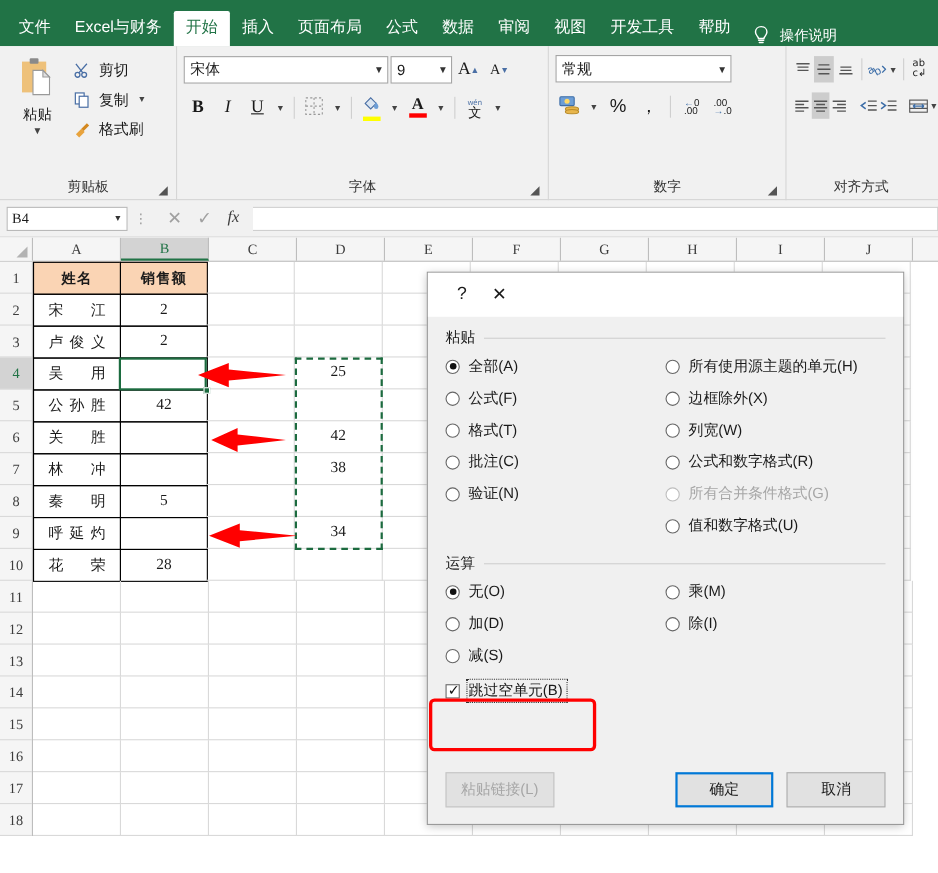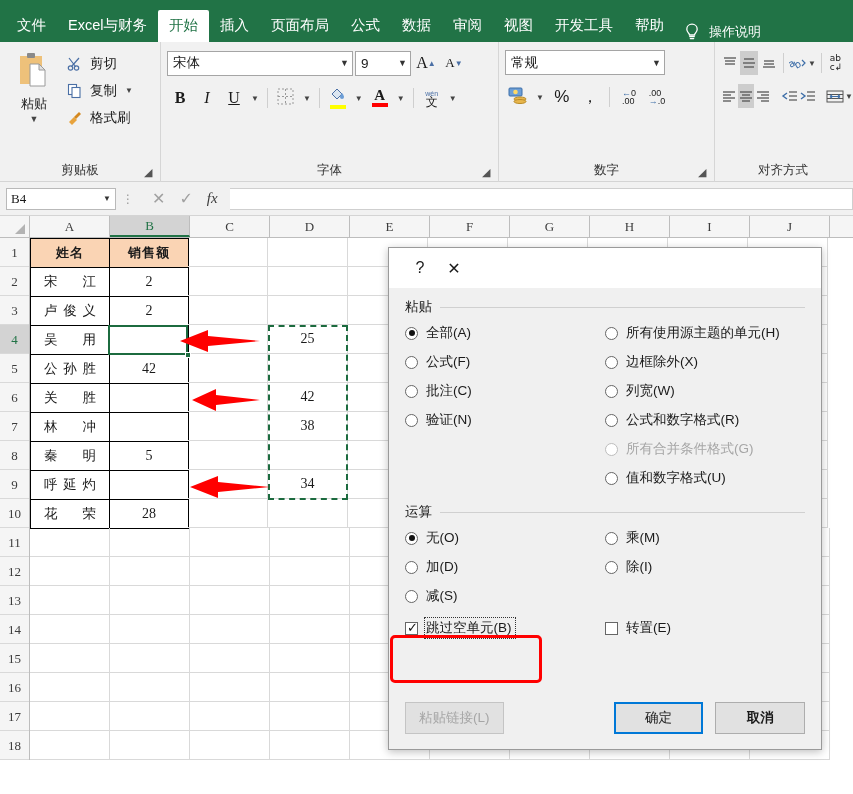--- a/index.html
+++ b/index.html
@@ -150,21 +150,21 @@
   .chkrow { display:flex; margin-top:14px;}
   .chkhalf { width:50%; display:flex;}
   .focusbox { border:1px dotted #333; padding:1px 3px 1px 1px; margin:-2px 0 -2px -2px;}
   .redbox { position:absolute; left:390px; top:635px; width:152px; height:48px; border:3px solid #ff0000; border-radius:5px; pointer-events:none;}
   .dlg-foot { height:62px; display:flex; align-items:center; padding:0 16px; gap:0;}
   .dbtn { height:32px; border:1px solid #adadad; background:#e1e1e1; font-size:13.5px; display:flex; align-items:center; justify-content:center; cursor:pointer; font-family:"Liberation Sans", sans-serif; color:#1a1a1a;}
   .dbtn.disabled { color:#a6a6a6; background:#e1e1e1; cursor:default; border-color:#c4c4c4;}
   .dbtn.primary { border:2px solid #0078d7;}
   .b-link { width:110px; }
   .b-ok { width:100px; margin-left:110px;}
-  .b-cancel { width:100px; margin-left:12px;font-weight:bold;}
+  .b-cancel { width:100px; margin-left:12px;}
 </style>
 </head>
 <body>
 
 <div class="tabbar">
   <div id="tabs-host" style="display:flex;align-items:flex-end;">
       <div class="tab">文件</div>
       <div class="tab">Excel与财务</div>
       <div class="tab active">开始</div>
       <div class="tab">插入</div>
@@ -756,20 +756,24 @@
           <label class="opt">
             <span class="radio on"></span>
             <span>全部(A)</span>
           </label>
           <label class="opt">
             <span class="radio"></span>
             <span>公式(F)</span>
           </label>
           <label class="opt">
             <span class="radio"></span>
+            <span>格式(T)</span>
+          </label>
+          <label class="opt">
+            <span class="radio"></span>
             <span>批注(C)</span>
           </label>
           <label class="opt">
             <span class="radio"></span>
             <span>验证(N)</span>
           </label>
         </div>
       <div class="optcol" id="paste-right-host">
           <label class="opt">
             <span class="radio"></span>
@@ -829,26 +833,20 @@
         </div>
     </div>
 
     <div class="chkrow">
       <div class="chkhalf">
         <label class="opt">
           <span class="cbx on"></span>
           <span class="focusbox">跳过空单元(B)</span>
         </label>
       </div>
-      <div class="chkhalf">
-        <label class="opt">
-          <span class="cbx"></span>
-          <span>转置(E)</span>
-        </label>
-      </div>
     </div>
   </div>
   <div class="dlg-foot">
     <div class="dbtn b-link disabled">粘贴链接(L)</div>
     <div class="dbtn b-ok primary">确定</div>
     <div class="dbtn b-cancel">取消</div>
   </div>
 </div>
 <div class="redbox"></div>
 

